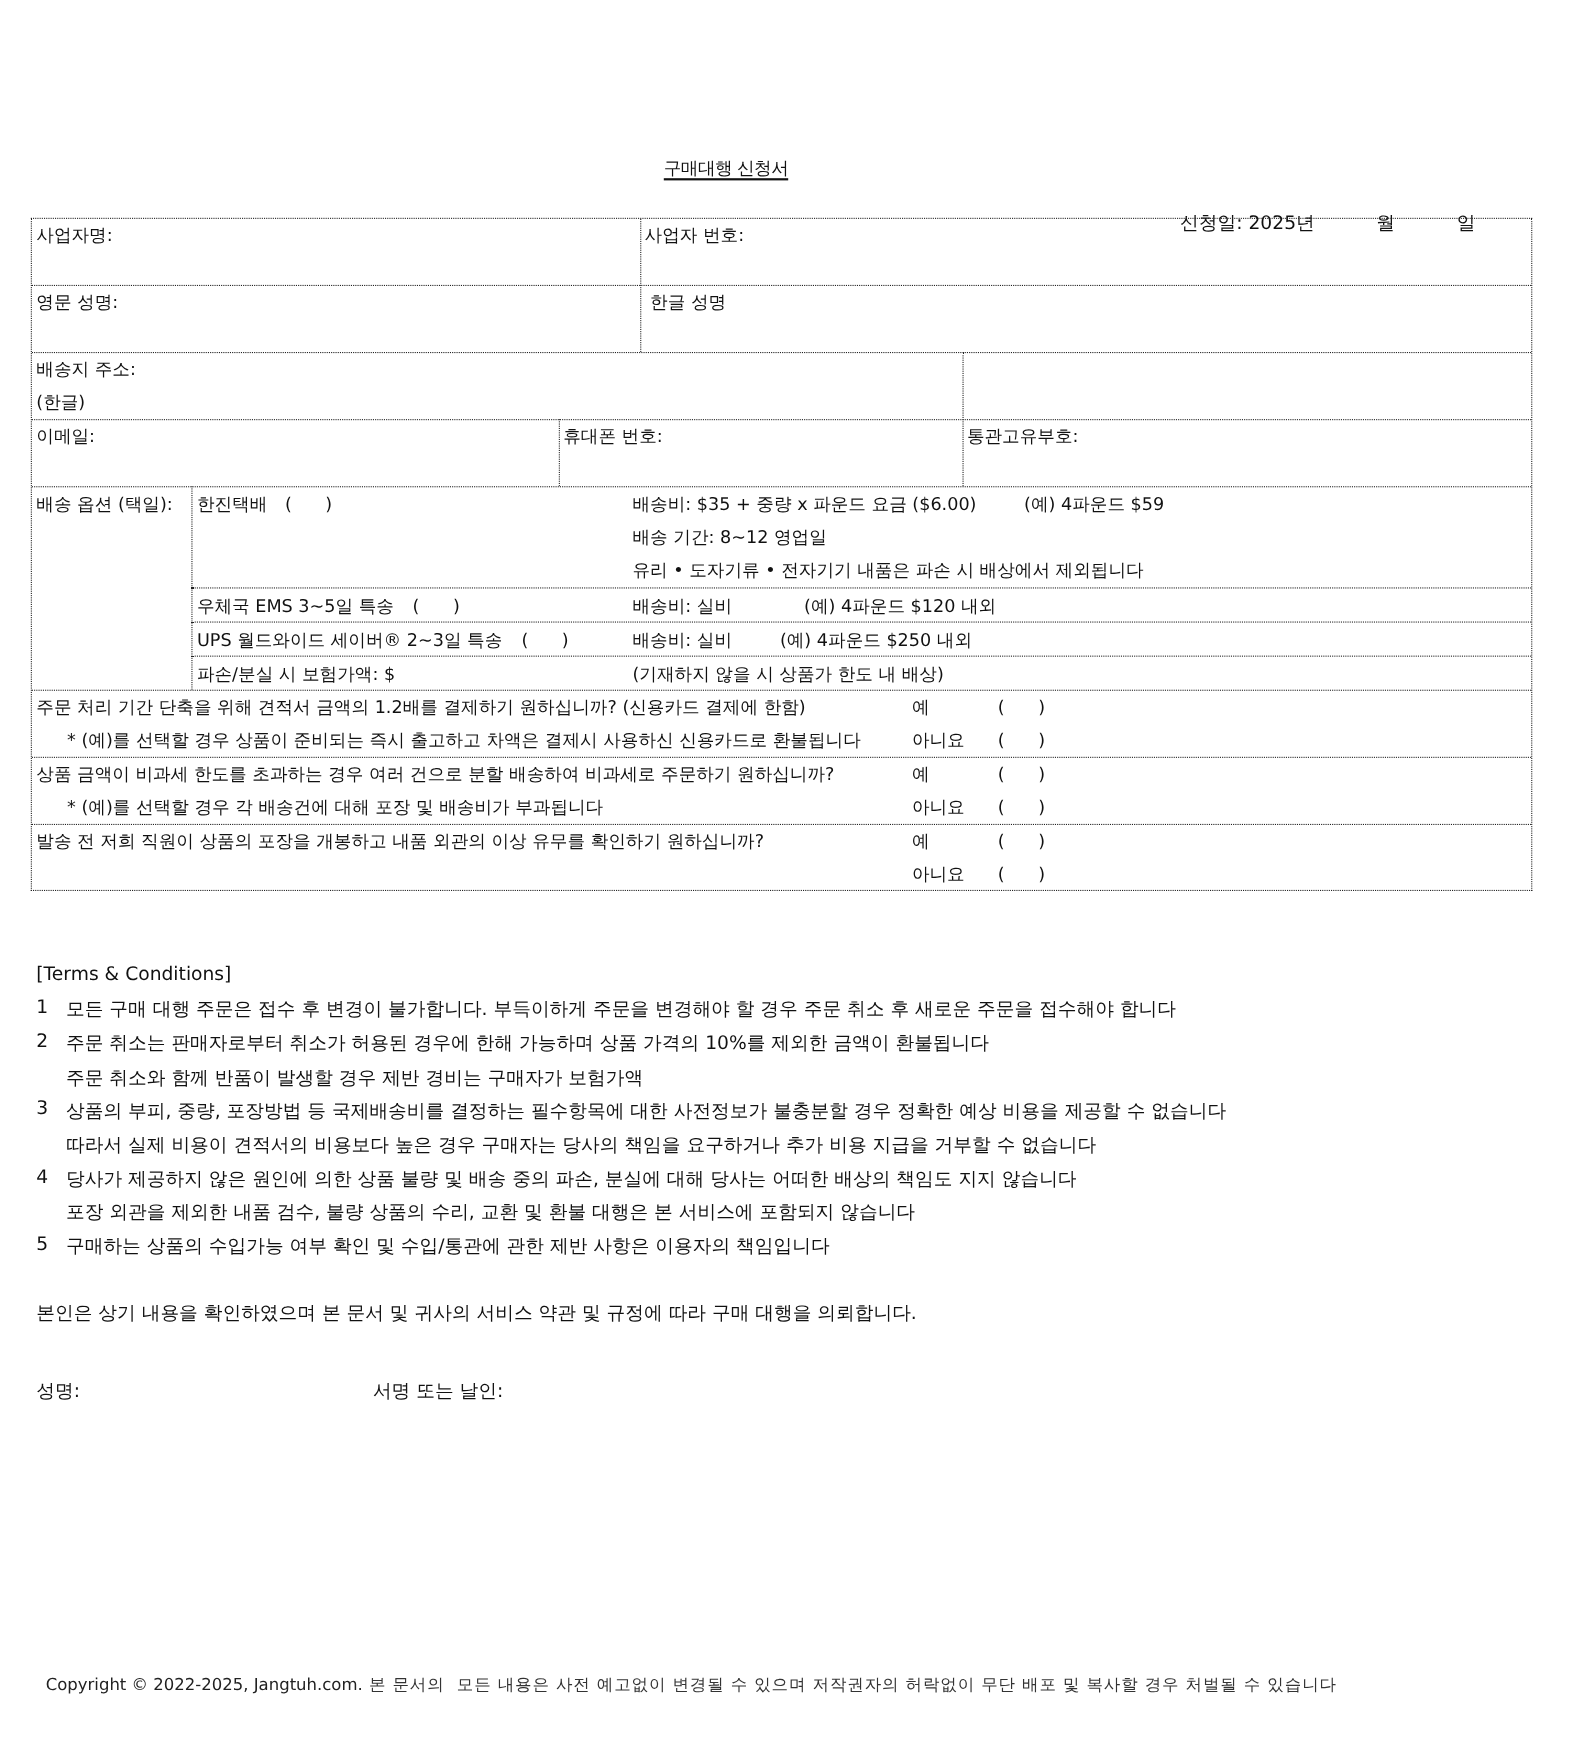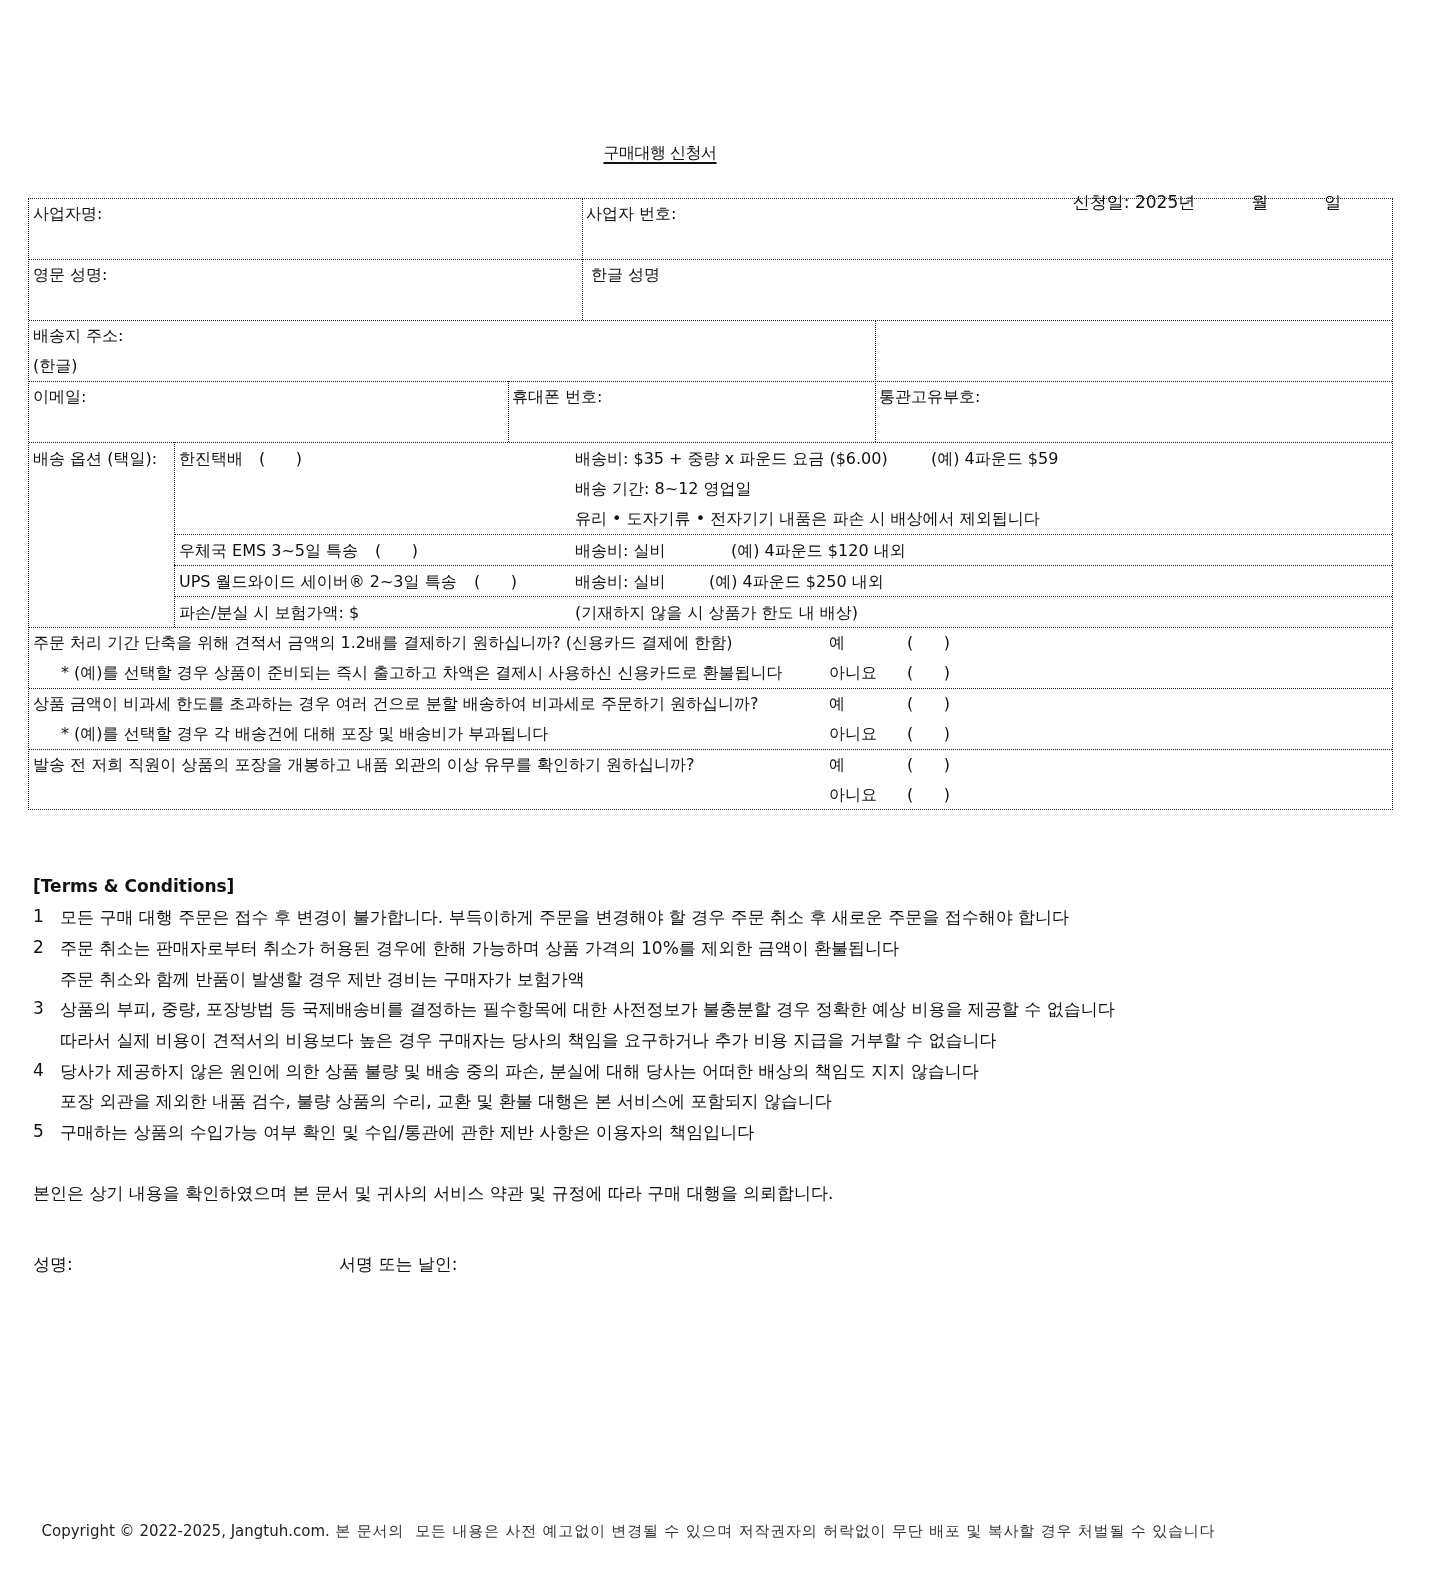--- a/index.html
+++ b/index.html
@@ -123,21 +123,21 @@
   <div class="cell" style="left:0;top:551px;width:1363px;height:60px">
     <span class="t" style="left:4px;top:5px">발송 전 저희 직원이 상품의 포장을 개봉하고 내품 외관의 이상 유무를 확인하기 원하십니까?</span>
     <span class="t" style="left:800px;top:5px">예</span>
     <span class="t" style="left:878px;top:5px">(      )</span>
     <span class="t" style="left:800px;top:35px">아니요</span>
     <span class="t" style="left:878px;top:35px">(      )</span>
   </div>
 </div>
 
 <div>
-  <span class="line" style="left:33px;top:876px;font-weight:bold">[Terms &amp; Conditions]</span>
+  <span class="line" style="left:33px;top:876px;font-weight:normal">[Terms &amp; Conditions]</span>
 
   <span class="line" style="left:33px;top:906px">1</span>
   <span class="line" style="left:60px;top:906px">모든 구매 대행 주문은 접수 후 변경이 불가합니다. 부득이하게 주문을 변경해야 할 경우 주문 취소 후 새로운 주문을 접수해야 합니다</span>
 
   <span class="line" style="left:33px;top:937px">2</span>
   <span class="line" style="left:60px;top:937px">주문 취소는 판매자로부터 취소가 허용된 경우에 한해 가능하며 상품 가격의 10%를 제외한 금액이 환불됩니다</span>
   <span class="line" style="left:60px;top:968px">주문 취소와 함께 반품이 발생할 경우 제반 경비는 구매자가 보험가액</span>
 
   <span class="line" style="left:33px;top:998px">3</span>
   <span class="line" style="left:60px;top:998px">상품의 부피, 중량, 포장방법 등 국제배송비를 결정하는 필수항목에 대한 사전정보가 불충분할 경우 정확한 예상 비용을 제공할 수 없습니다</span>

